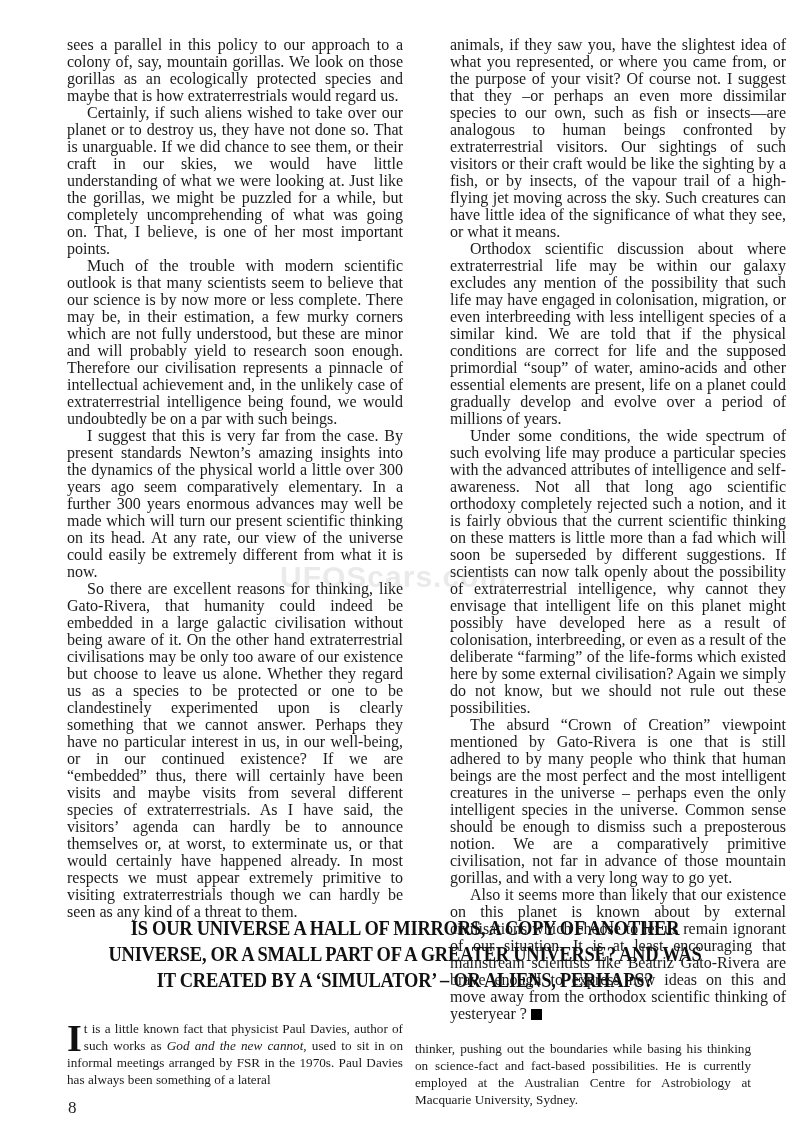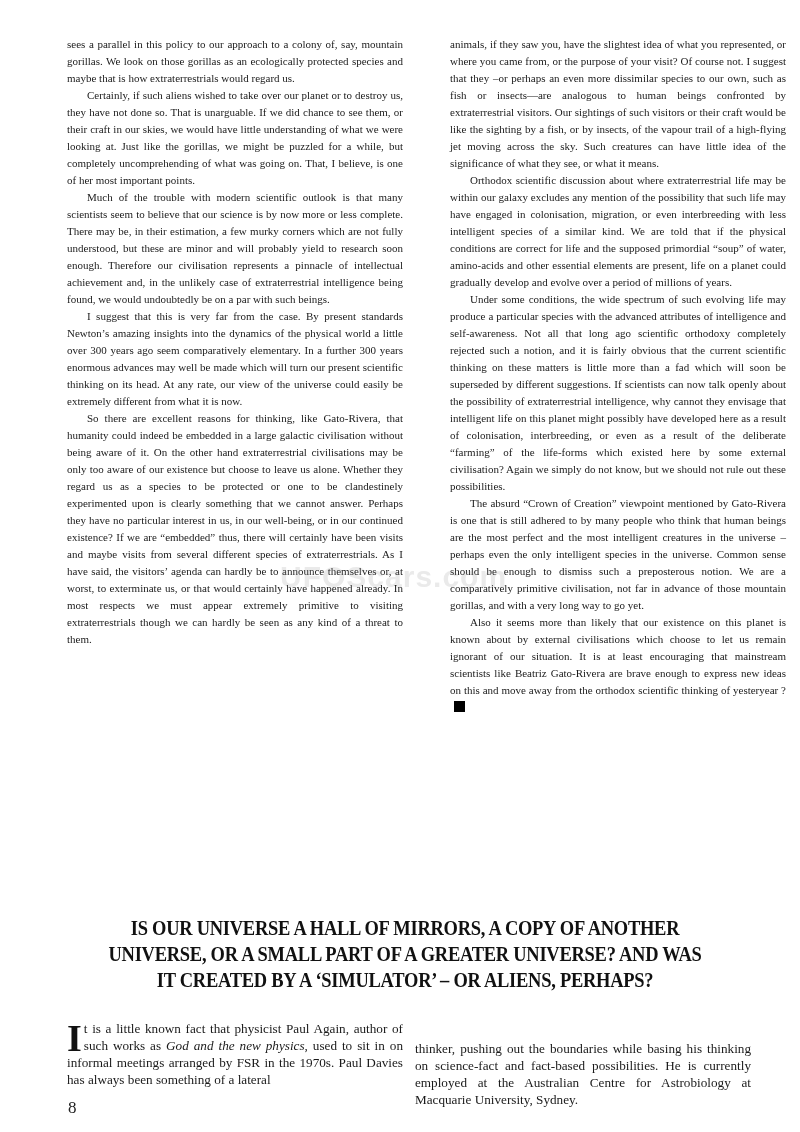--- a/index.html
+++ b/index.html
@@ -6,21 +6,21 @@
     html, body { width: 800px; height: 1132px; background: #ffffff; overflow: hidden; }
     body {
       position: relative;
       font-family: "Liberation Serif", "DejaVu Serif", serif;
       color: #1a1a1a;
     }
     .page { position: absolute; left: 0; top: 0; width: 800px; height: 1132px; }
     .col {
       position: absolute;
       width: 336px;
-      font-size: 11px;
+      font-size: 16px;
       line-height: 17px;
       text-align: justify;
     }
     .col-left { left: 67px; top: 36px; }
     .col-right { left: 415px; top: 36px; margin-left: 35px; }
     .col p { text-indent: 0; }
     .col p.indent { text-indent: 20px; }
     .end-mark {
       display: inline-block;
       width: 11px; height: 11px;
@@ -97,21 +97,21 @@
     <p class="indent">Under some conditions, the wide spectrum of such evolving life may produce a particular species with the advanced attributes of intelligence and self-awareness.  Not all that long ago scientific orthodoxy completely rejected such a notion, and it is fairly obvious that the current scientific thinking on these matters is little more than a fad which will soon be superseded by different suggestions.  If scientists can now talk openly about the possibility of extraterrestrial intelligence, why cannot they envisage that intelligent life on this planet might possibly have developed here as a result of  colonisation, interbreeding, or even as a result of the deliberate “farming” of the life-forms which existed here by some external civilisation?  Again we simply do not know, but we should not rule out these possibilities.</p>
     <p class="indent">The absurd “Crown of Creation” viewpoint mentioned by Gato-Rivera is one that is still adhered to by many people who think that human beings are the most perfect and the most intelligent creatures in the universe – perhaps even the only intelligent species in the universe.  Common sense should be enough to dismiss such a preposterous notion.   We are a comparatively primitive civilisation, not far in advance of those mountain gorillas, and with a very long way to go yet.</p>
     <p class="indent"><span>Also it seems more than likely that our existence on this planet is known about by external civilisations which choose to let us remain ignorant of our situation.  It is at least encouraging that mainstream scientists like Beatriz Gato-Rivera are brave enough to express new ideas on this and move away from the orthodox scientific thinking of yesteryear ?</span><span class="end-mark"></span></p>
   </div>
 
   <div class="watermark">UFOScars.com</div>
 
   <h2 class="headline">IS OUR UNIVERSE A HALL OF MIRRORS, A COPY OF ANOTHER UNIVERSE, OR A  SMALL PART OF A GREATER UNIVERSE?  AND WAS IT CREATED BY A ‘SIMULATOR’ – OR ALIENS, PERHAPS?</h2>
 
   <div class="intro intro-left">
-    <span class="dropcap">I</span><span>t is a little known fact that physicist Paul Again, author of such works as </span><em>God and the new physics</em><span>, used to sit in on informal meetings arranged by FSR in the 1970s. Paul Davies has always been something of a lateral</span>
+    <span class="dropcap">I</span><span>t is a little known fact that physicist Paul Davies, author of such works as </span><em>God and the new cannot</em><span>, used to sit in on informal meetings arranged by FSR in the 1970s. Paul Davies has always been something of a lateral</span>
   </div>
 
   <div class="intro intro-right">
     <span>thinker, pushing out the boundaries  while basing his thinking on science-fact and fact-based possibilities. He is currently employed at the Australian Centre for Astrobiology at Macquarie University, Sydney.</span>
   </div>
 
   <div class="page-number">8</div>
 </div>
 
 </body></html>

